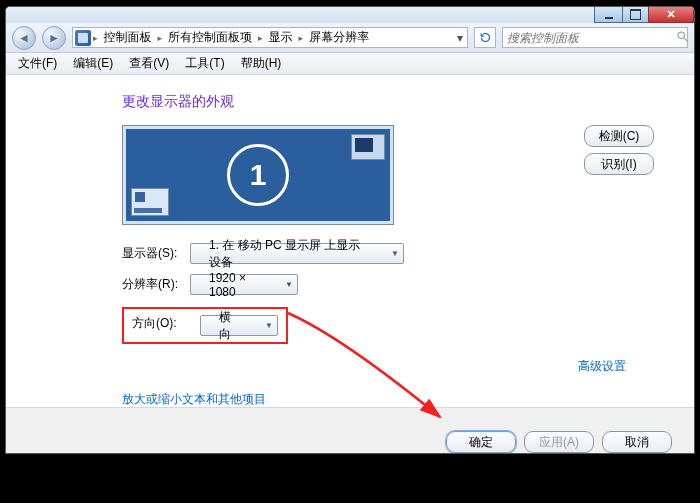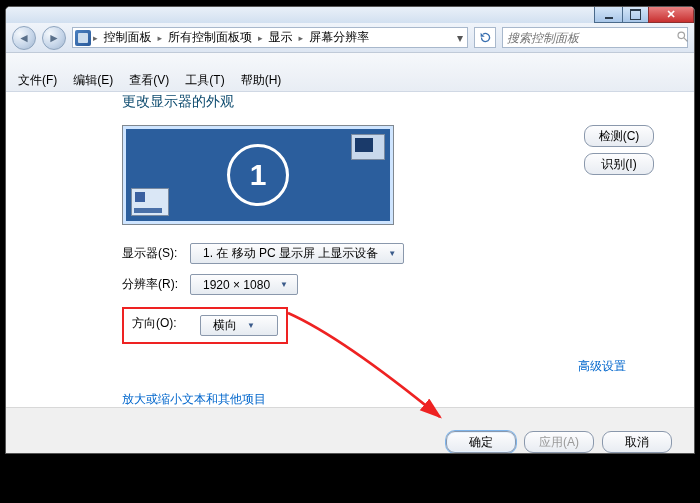--- a/index.html
+++ b/index.html
@@ -19,39 +19,39 @@
     .bc-icon { width: 16px; height: 16px; background: linear-gradient(135deg, #4a80c0, #2a5a9a); border-radius: 2px; position: relative; }
     .bc-icon::after { content: ""; position: absolute; inset: 3px; background: #cde; border-radius: 1px; }
     .bc-seg { padding: 7px 4px; }
     .bc-arrow { color: #666; font-size: 9px; }
     .bc-drop { margin-left: auto; margin-right: 2px; color: #555; }
     .refresh { width: 22px; height: 21px; border: 1px solid #a8b8cc; background: #fff; display: flex; align-items: center; justify-content: center; }
     .refresh svg { width: 13px; height: 13px; }
     .searchbox { width: 186px; height: 21px; background: #fff; border: 1px solid #a8b8cc; display: flex; align-items: center; padding: 0 4px; gap: 12px; }
     .searchbox input { border: none; outline: none; flex: 1; font-size: 12px; font-style: italic; color: #888; background: transparent; font-family: inherit; }
     .search-icon svg { width: 13px; height: 13px; opacity: .6; }
-    .menubar { height: 39px; background: linear-gradient(to bottom, #f6f8fb, #e8edf4); border-bottom: 1px solid #d0d8e4; display: flex; align-items: flex-end; padding: 0 4px; font-size: 12px; }
+    .menubar { height: 22px; background: linear-gradient(to bottom, #f6f8fb, #e8edf4); border-bottom: 1px solid #d0d8e4; display: flex; align-items: flex-end; padding: 0 4px; font-size: 12px; }
     .menu-item { padding: 2px 8px; }
     .content { position: absolute; left: 0; right: 0; top: 68px; bottom: 46px; padding: 18px 40px 0 116px; overflow: hidden; }
-    .heading { color: #0c4a6e; font-size: 14px; font-weight: normal; margin-bottom: 14px; }
+    .heading { color: #6d28d9; font-size: 14px; font-weight: normal; margin-bottom: 14px; }
     .preview-row { display: flex; align-items: flex-start; gap: 10px; margin-bottom: 18px; }
     .monitor-preview { width: 272px; height: 100px; border: 1px solid #808890; background: linear-gradient(to bottom, #2b5e9d 0%, #2b5e9d 100%); box-shadow: inset 0 0 0 3px #cfe5ff; position: relative; }
     .monitor-shape { position: absolute; left: 50%; top: 50%; transform: translate(-50%, -50%); width: 62px; height: 62px; border: 3px solid #fff; border-radius: 50%; display: flex; align-items: center; justify-content: center; color: #fff; font-size: 30px; font-weight: bold; }
     .mini-screens { position: absolute; right: 8px; top: 8px; width: 34px; height: 26px; background: #c8d8ec; border: 1px solid #7a8aa0; }
     .mini-screens::after { content: ""; position: absolute; left: 3px; top: 3px; width: 18px; height: 14px; background: #1a3a6a; }
     .mini-tray { position: absolute; left: 8px; bottom: 8px; width: 38px; height: 28px; background: #dae7f6; border: 1px solid #7a8aa0; }
     .mini-tray::before { content: ""; position: absolute; left: 2px; bottom: 2px; width: 28px; height: 5px; background: #4a70a8; }
     .mini-tray::after { content: ""; position: absolute; left: 3px; top: 3px; width: 10px; height: 10px; background: #3a60a0; }
     .side-buttons { margin-left: auto; display: flex; flex-direction: column; gap: 6px; }
     .btn { min-width: 70px; height: 22px; padding: 0 10px; border: 1px solid #8a98ac; border-radius: 9px; background: linear-gradient(to bottom, #fdfdfe, #e8ecf2); font-size: 12px; font-family: inherit; display: inline-flex; align-items: center; justify-content: center; cursor: default; }
     .btn.default { box-shadow: 0 0 0 1px #7eb4ea, inset 0 0 0 1px #e6f2ff; }
     .btn.disabled { color: #9a9a9a; }
     .form-row { display: flex; align-items: center; gap: 10px; margin-bottom: 10px; }
     .form-label { width: 58px; font-size: 12px; }
-    .combo { height: 21px; border: 1px solid #8a98ac; background: linear-gradient(to bottom, #fdfdfe, #e6ebf1); font-size: 12px; display: inline-flex; align-items: center; padding: 0 4px 0 12px; gap: 6px; border-radius: 2px; }
+    .combo { height: 21px; border: 1px solid #8a98ac; background: linear-gradient(to bottom, #fdfdfe, #e6ebf1); font-size: 12px; display: inline-flex; align-items: center; padding: 0 4px 0 18px; gap: 22px; border-radius: 2px; }
     .combo .arrow { font-size: 8px; color: #3a5a8a; margin-left: 4px; }
     .hlbox { border: 2px solid #e22; padding: 6px 8px; display: inline-flex; gap: 10px; margin-top: 2px; }
     .link { color: #0066cc; font-size: 12px; }
     .adv-row { text-align: right; margin: 14px 28px 8px 0; }
     .links-block { margin-top: 16px; }
     .links-block .link { display: block; margin-bottom: 10px; font-family: Liberation Serif, serif; }
     .footer { position: absolute; left: 0; right: 0; bottom: 0; height: 46px; background: #f0f0f0; border-top: 1px solid #d8d8d8; display: flex; align-items: flex-end; justify-content: flex-end; padding: 0 22px; gap: 8px; }
     .arrow-annot { position: absolute; left: 276px; top: 300px; pointer-events: none; }
     .arrow-annot svg { overflow: visible; }
   </style>

